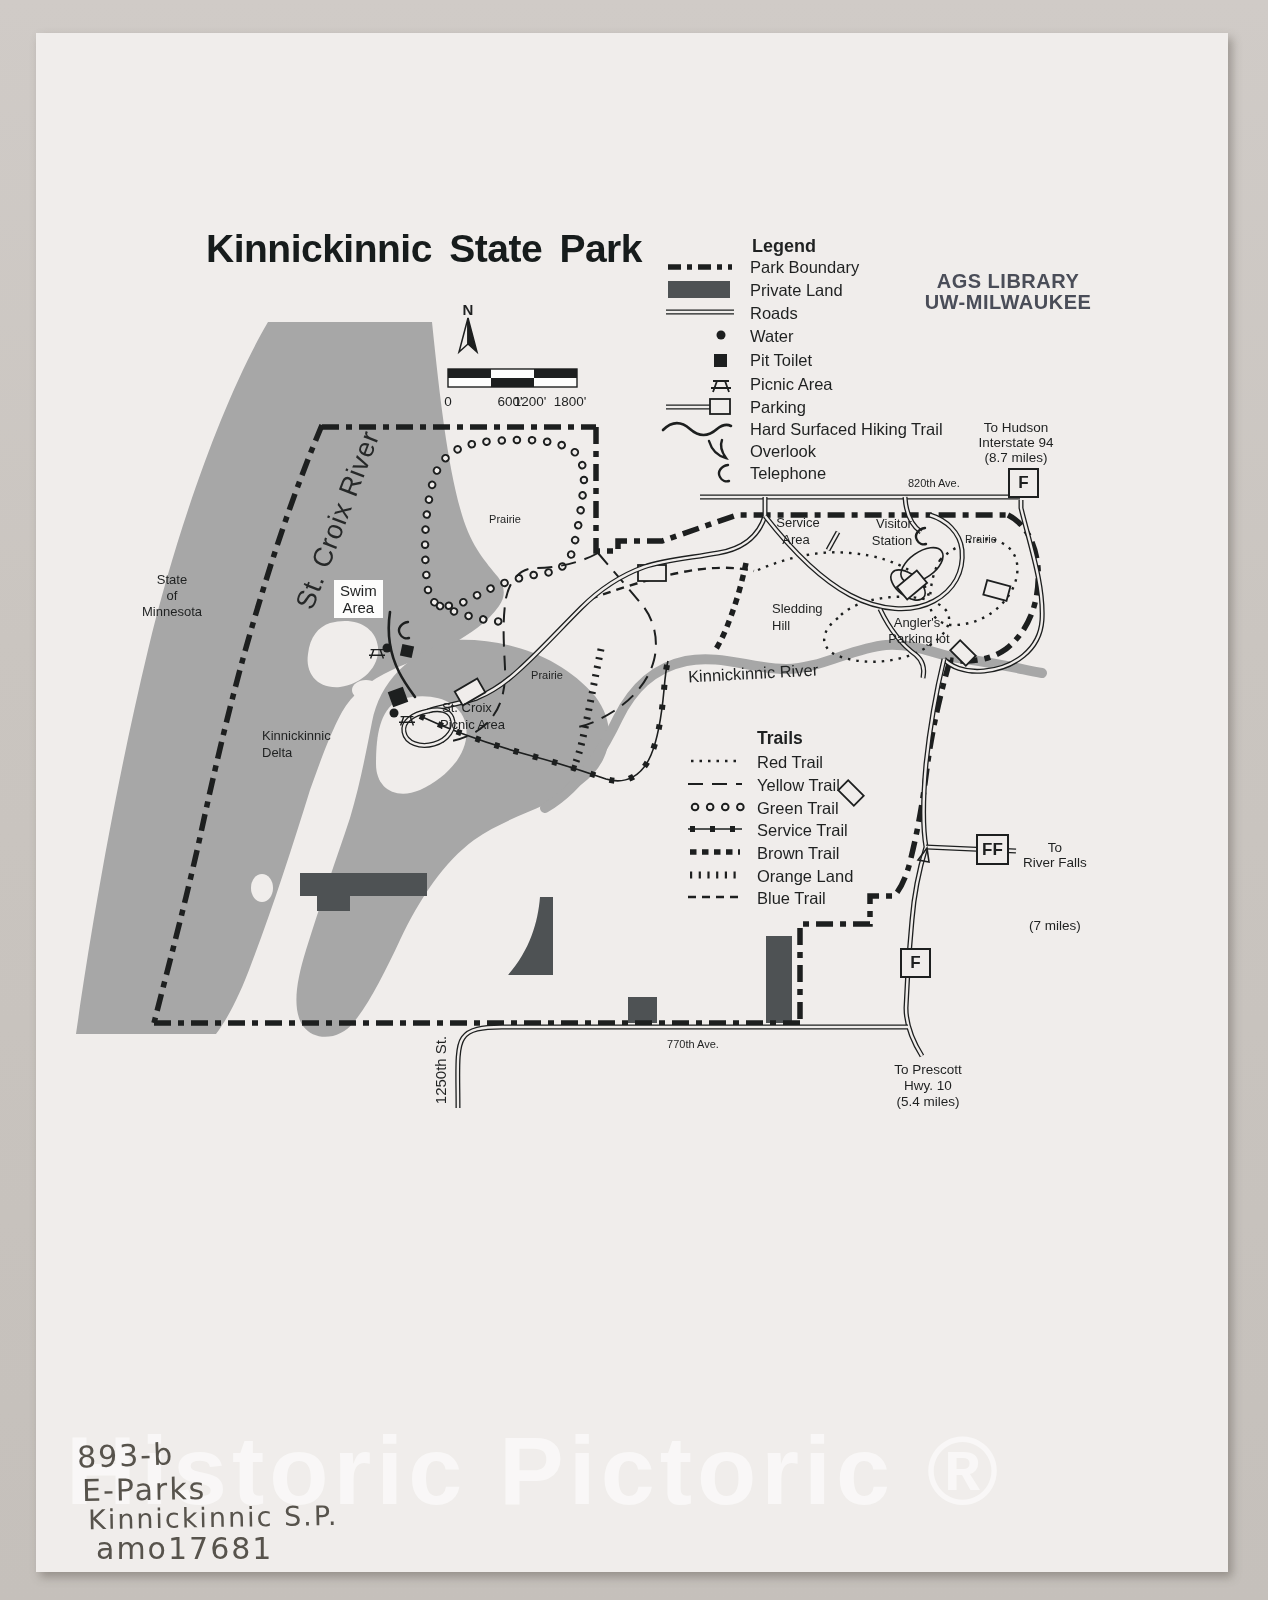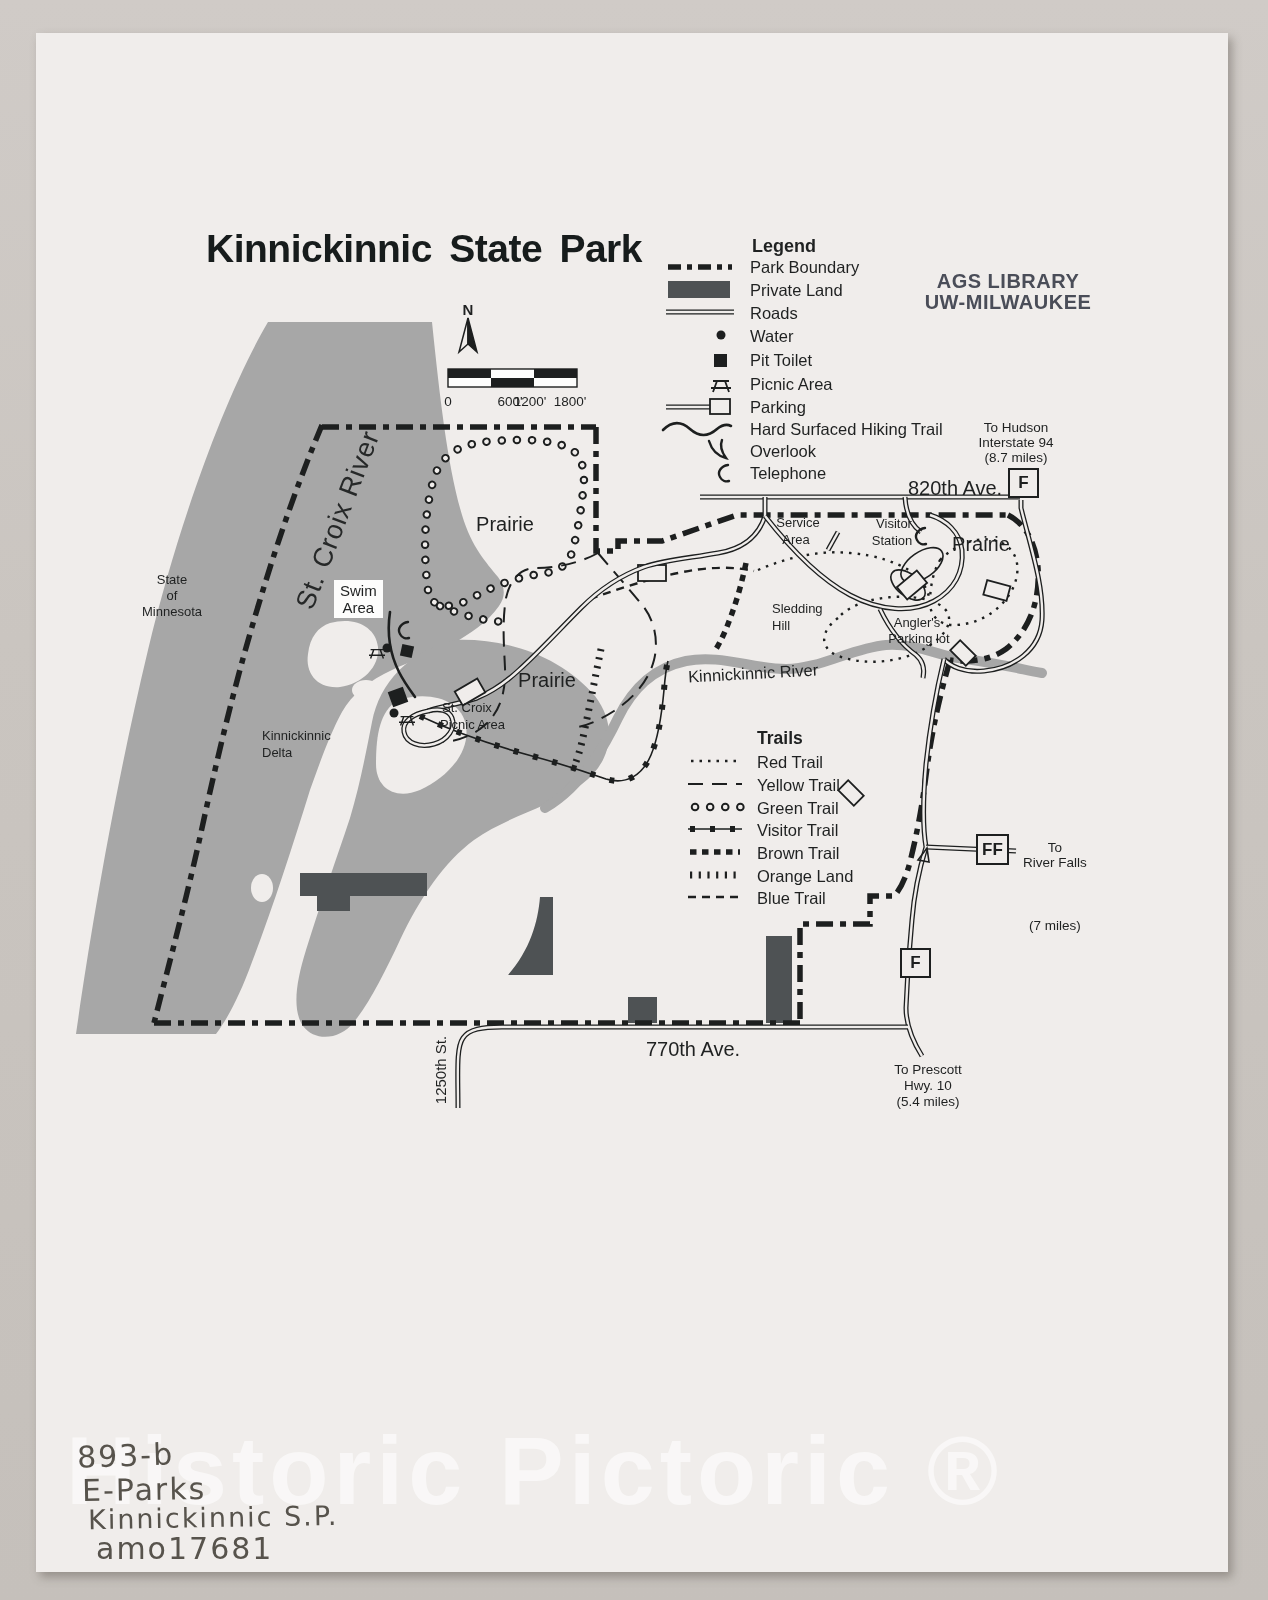--- a/index.html
+++ b/index.html
@@ -14,21 +14,21 @@
   }
   svg.map{position:absolute;left:0;top:0;z-index:2;}
   .lbl{position:absolute;color:#1f2121;line-height:1.14;white-space:pre;z-index:3;}
   .ctr{transform:translateX(-50%);text-align:center;}
   .title{font-size:39px;font-weight:bold;letter-spacing:-.5px;word-spacing:7px;color:#171c1c;}
   .lg-t{font-size:18px;font-weight:bold;}
   .lg-i{font-size:16.5px;}
   .stamp{font-size:20px;font-weight:bold;color:#4a4d58;letter-spacing:.5px;}
   .small{font-size:13.5px;}
   .map-s{font-size:13px;}
-  .map-m{font-size:20px;}
+  .map-m{font-size:11px;}
   .rbox{position:absolute;z-index:3;background:#f0edeb;border:2.5px solid #1d1f1f;
         font-weight:bold;font-size:17px;color:#1d1f1f;display:flex;align-items:center;justify-content:center;}
   .swimbox{position:absolute;z-index:3;background:#fdfdfc;padding:2px 6px;font-size:15px;text-align:center;color:#1f2121;}
   .stcroix{transform:translate(-50%,-50%) rotate(-69deg);font-size:27px;letter-spacing:1px;color:#262828;}
   .vert{transform:translate(-50%,-50%) rotate(-90deg);font-size:15px;}
   .hand{position:absolute;z-index:5;font-size:30px;color:#57534c;letter-spacing:2px;font-family:"DejaVu Sans",sans-serif;}
   .wm{position:absolute;left:66px;top:1415px;z-index:4;font-size:97px;font-weight:bold;
       color:rgba(255,255,255,.58);letter-spacing:5px;white-space:nowrap;}
   
   .river{fill:#a7a7a7;}
@@ -300,21 +300,21 @@
 
 <div class="lbl map-s" style="left:442px;top:701px">St. Croix</div>
 <div class="lbl map-s" style="left:440px;top:718px">Picnic Area</div>
 <div class="lbl map-s" style="left:262px;top:729px">Kinnickinnic</div>
 <div class="lbl map-s" style="left:262px;top:746px">Delta</div>
 
 <div class="lbl lg-t" style="left:757px;top:729px;font-size:17.5px">Trails</div>
 <div class="lbl lg-i" style="left:757px;top:753px">Red Trail</div>
 <div class="lbl lg-i" style="left:757px;top:776px">Yellow Trail</div>
 <div class="lbl lg-i" style="left:757px;top:799px">Green Trail</div>
-<div class="lbl lg-i" style="left:757px;top:821px">Visitor Trail</div>
+<div class="lbl lg-i" style="left:757px;top:821px">Service Trail</div>
 <div class="lbl lg-i" style="left:757px;top:844px">Brown Trail</div>
 <div class="lbl lg-i" style="left:757px;top:867px">Orange Land</div>
 <div class="lbl lg-i" style="left:757px;top:889px">Blue Trail</div>
 
 <div class="rbox" style="left:976px;top:834px;width:29px;height:27px">FF</div>
 <div class="lbl small ctr" style="left:1055px;top:840px">To</div>
 <div class="lbl small ctr" style="left:1055px;top:855px">River Falls</div>
 <div class="lbl small ctr" style="left:1055px;top:918px">(7 miles)</div>
 <div class="rbox" style="left:900px;top:948px;width:27px;height:26px">F</div>
 

